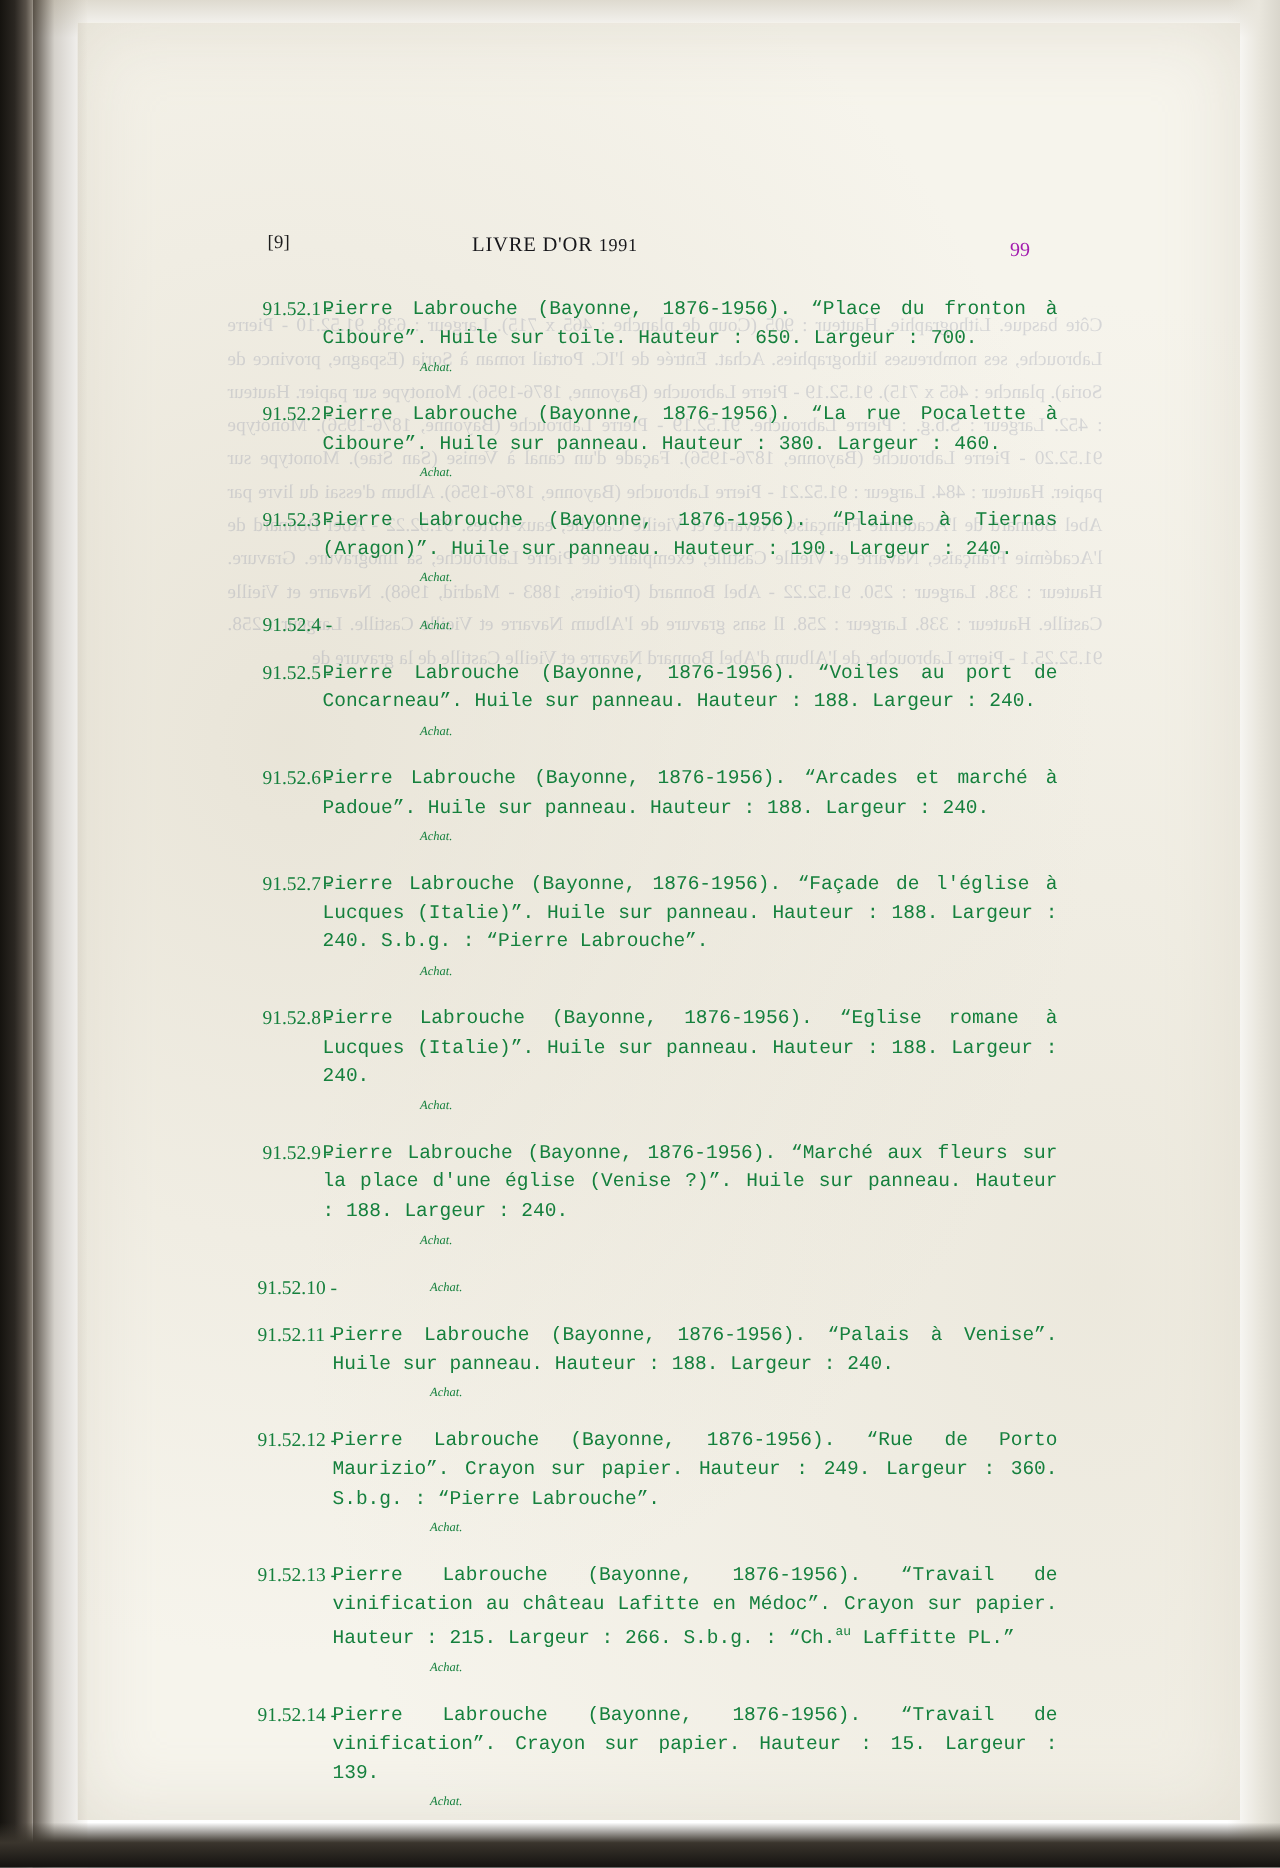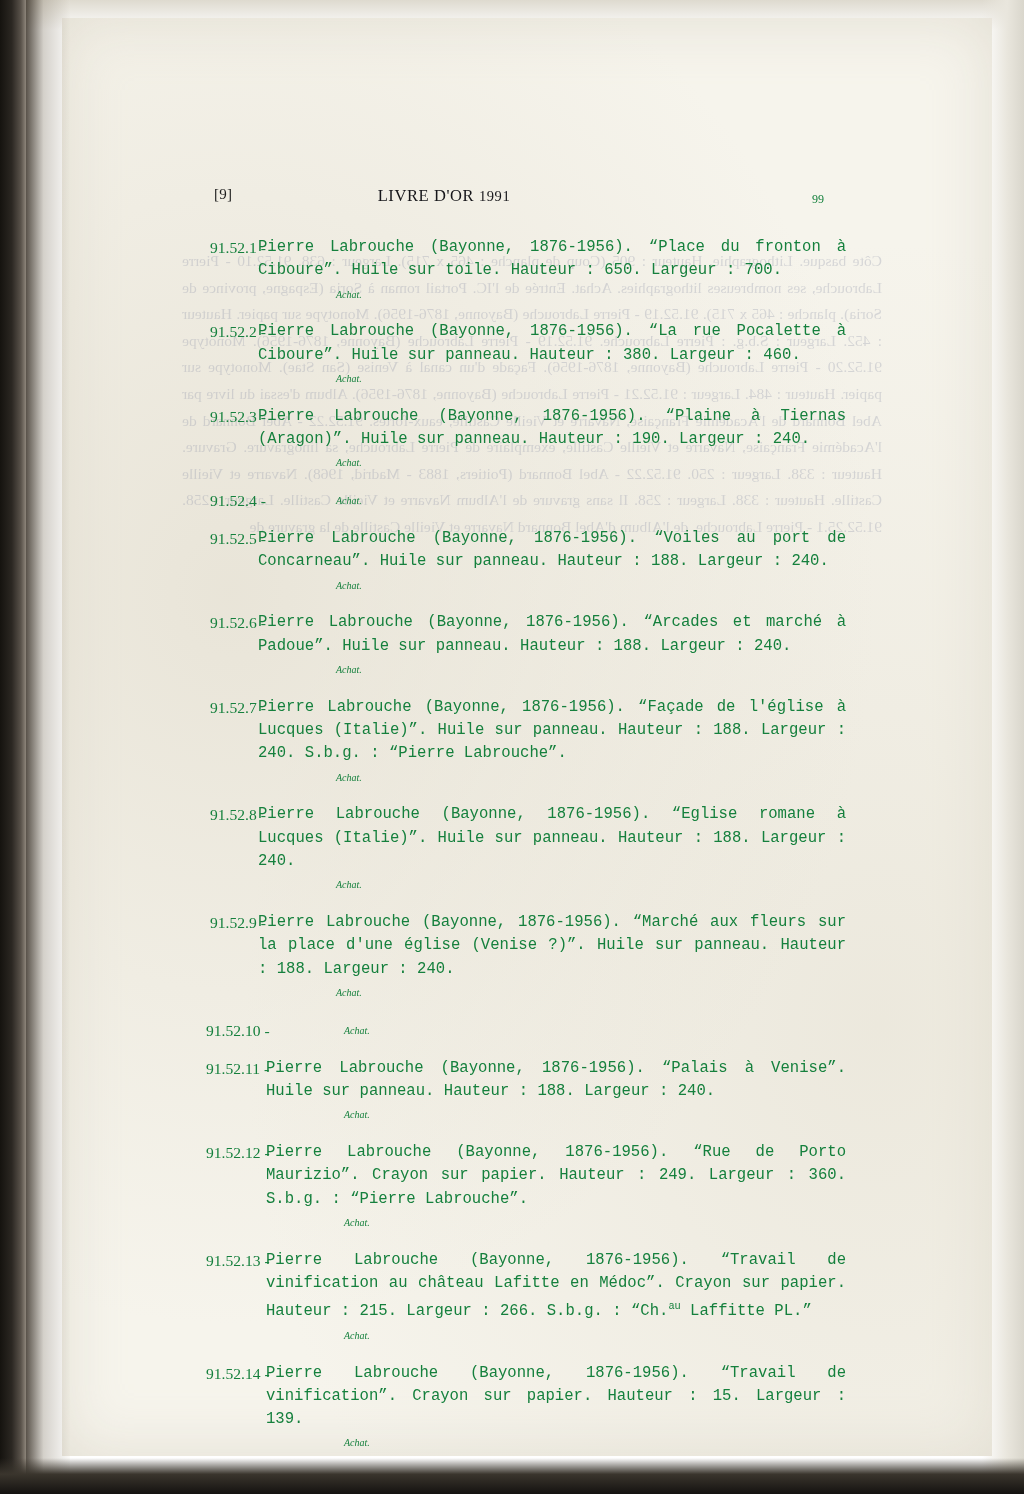--- a/index.html
+++ b/index.html
@@ -131,22 +131,22 @@
     text-align: center;
     font-size: 16.5px;
     color: #16161a;
     letter-spacing: 0.6px;
   }
   .runhead .title .yr { font-size: 14.5px; }
   .runhead .folio-right {
     position: absolute;
     right: 168px;
     top: 6px;
-    font-size: 12px;
-    color: #15803d;
+    font-size: 16px;
+    color: #a21caf;
   }
 
   .entries {
     position: absolute;
     top: 218px;
     left: 148px;
     width: 636px;
   }
 
   .entry {

